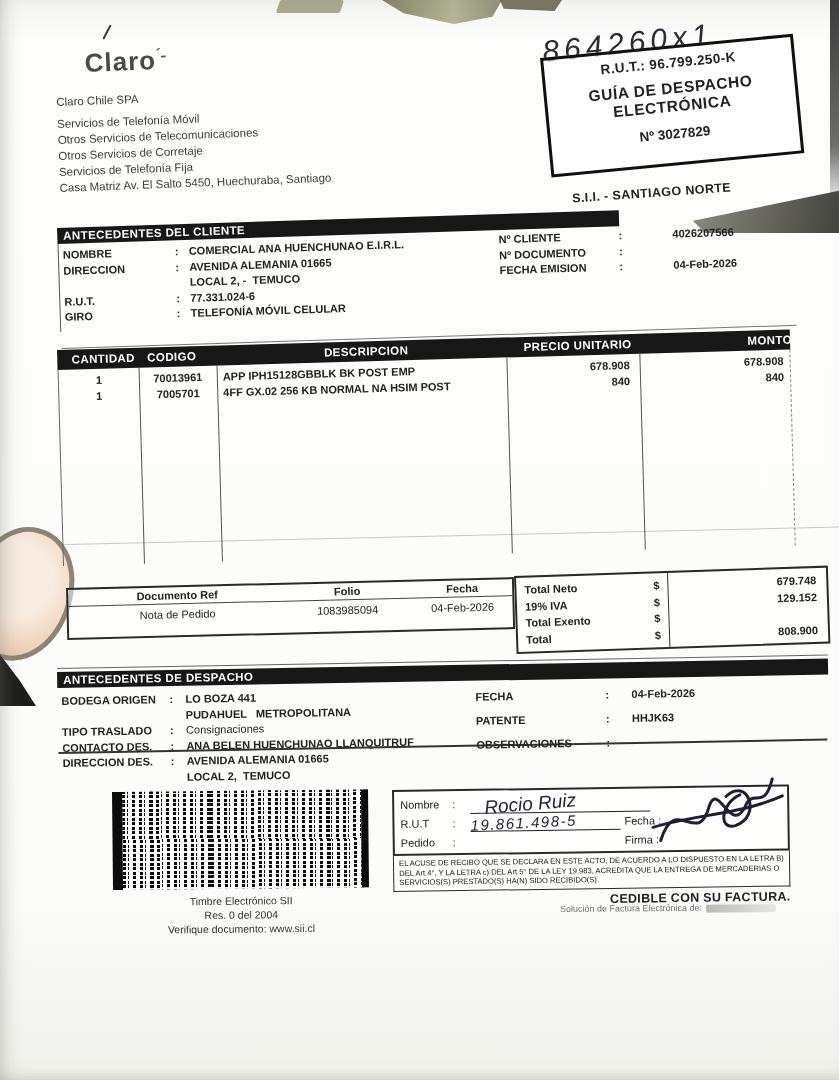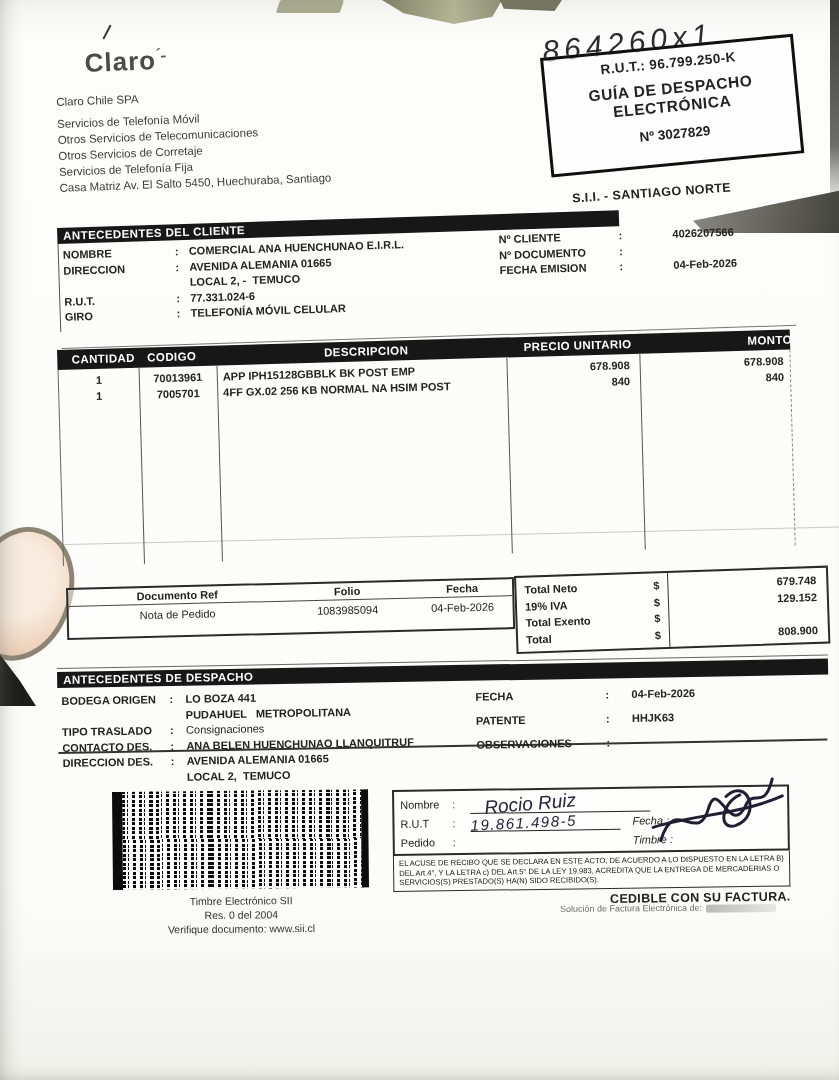--- a/index.html
+++ b/index.html
@@ -106,21 +106,21 @@
   .receipt{left:392px;top:790px;width:397px;transform:rotate(-.8deg);transform-origin:top left;}
   .rbox{border:2px solid #2a2a2a;background:rgba(255,255,255,.55);padding:4px 6px 2px 6px;position:relative;height:66px;}
   .rrow{display:flex;font-size:11px;line-height:19px;}
   .rrow .rl{width:52px;} .rrow .rc{width:14px;}
   .hand{font-style:italic;color:#23233a;font-weight:500;}
   .hand-name{font-size:19px;transform:rotate(-4deg);display:inline-block;margin-left:14px;}
   .uline{border-bottom:1.5px solid #222;}
   .name-line{width:180px;margin-left:4px;height:19px;}
   .rut-line{width:150px;margin-left:4px;height:18px;}
   .hand-rut{font-size:15px;letter-spacing:1.5px;transform:rotate(-2deg);display:inline-block;}
-  .rlabel2{margin-left:12px;font-style:italic;}
+  .rlabel2{margin-left:4px;}
   .sig{position:absolute;left:250px;top:-12px;width:150px;height:84px;}
   .legalbox{border:1.5px solid #2a2a2a;border-top:none;background:rgba(255,255,255,.55);font-size:7.6px;line-height:9.5px;padding:3px 5px;color:#111;}
   .cedible{text-align:right;font-size:12.5px;font-weight:bold;margin-top:3px;letter-spacing:.3px;}
 
   .footer{left:560px;top:903px;transform:rotate(-.5deg);font-size:9px;color:#6e6e6a;}
   .footer .smudge{display:inline-block;width:70px;height:8px;background:linear-gradient(90deg,rgba(120,120,115,.5),rgba(120,120,115,.15));vertical-align:middle;margin-left:4px;border-radius:2px;filter:blur(.6px);}
 </style>
 </head>
 <body>
 
@@ -327,21 +327,21 @@
       <div class="rrow">
         <span class="rl">R.U.T</span>
         <span class="rc">:</span>
         <span class="uline rut-line"><span class="hand hand-rut">19.861.498-5</span></span>
         <span class="rlabel2">Fecha :</span>
       </div>
       <div class="rrow">
         <span class="rl">Pedido</span>
         <span class="rc">:</span>
         <span style="width:154px"></span>
-        <span class="rlabel2">Timbre :</span>
+        <span class="rlabel2">Firma :</span>
       </div>
       <svg class="sig" viewBox="0 0 150 84">
         <g fill="none" stroke="#1f1f33" stroke-width="3" stroke-linecap="round" transform="rotate(-6 75 42)">
           <path d="M14 58 C 34 12, 50 70, 66 30 C 78 4, 84 62, 102 34 C 112 16, 120 42, 132 10"></path>
           <path d="M8 44 C 50 36, 95 42, 140 28"></path>
           <path d="M84 22 C 108 4, 118 46, 90 52 C 72 55, 78 28, 98 22"></path>
         </g>
       </svg>
     </div>
     <div class="legalbox">EL ACUSE DE RECIBO QUE SE DECLARA EN ESTE ACTO, DE ACUERDO A LO DISPUESTO EN LA LETRA B) DEL Art.4°, Y LA LETRA c) DEL Art.5° DE LA LEY 19.983, ACREDITA QUE LA ENTREGA DE MERCADERIAS O SERVICIOS(S) PRESTADO(S) HA(N) SIDO RECIBIDO(S).</div>

